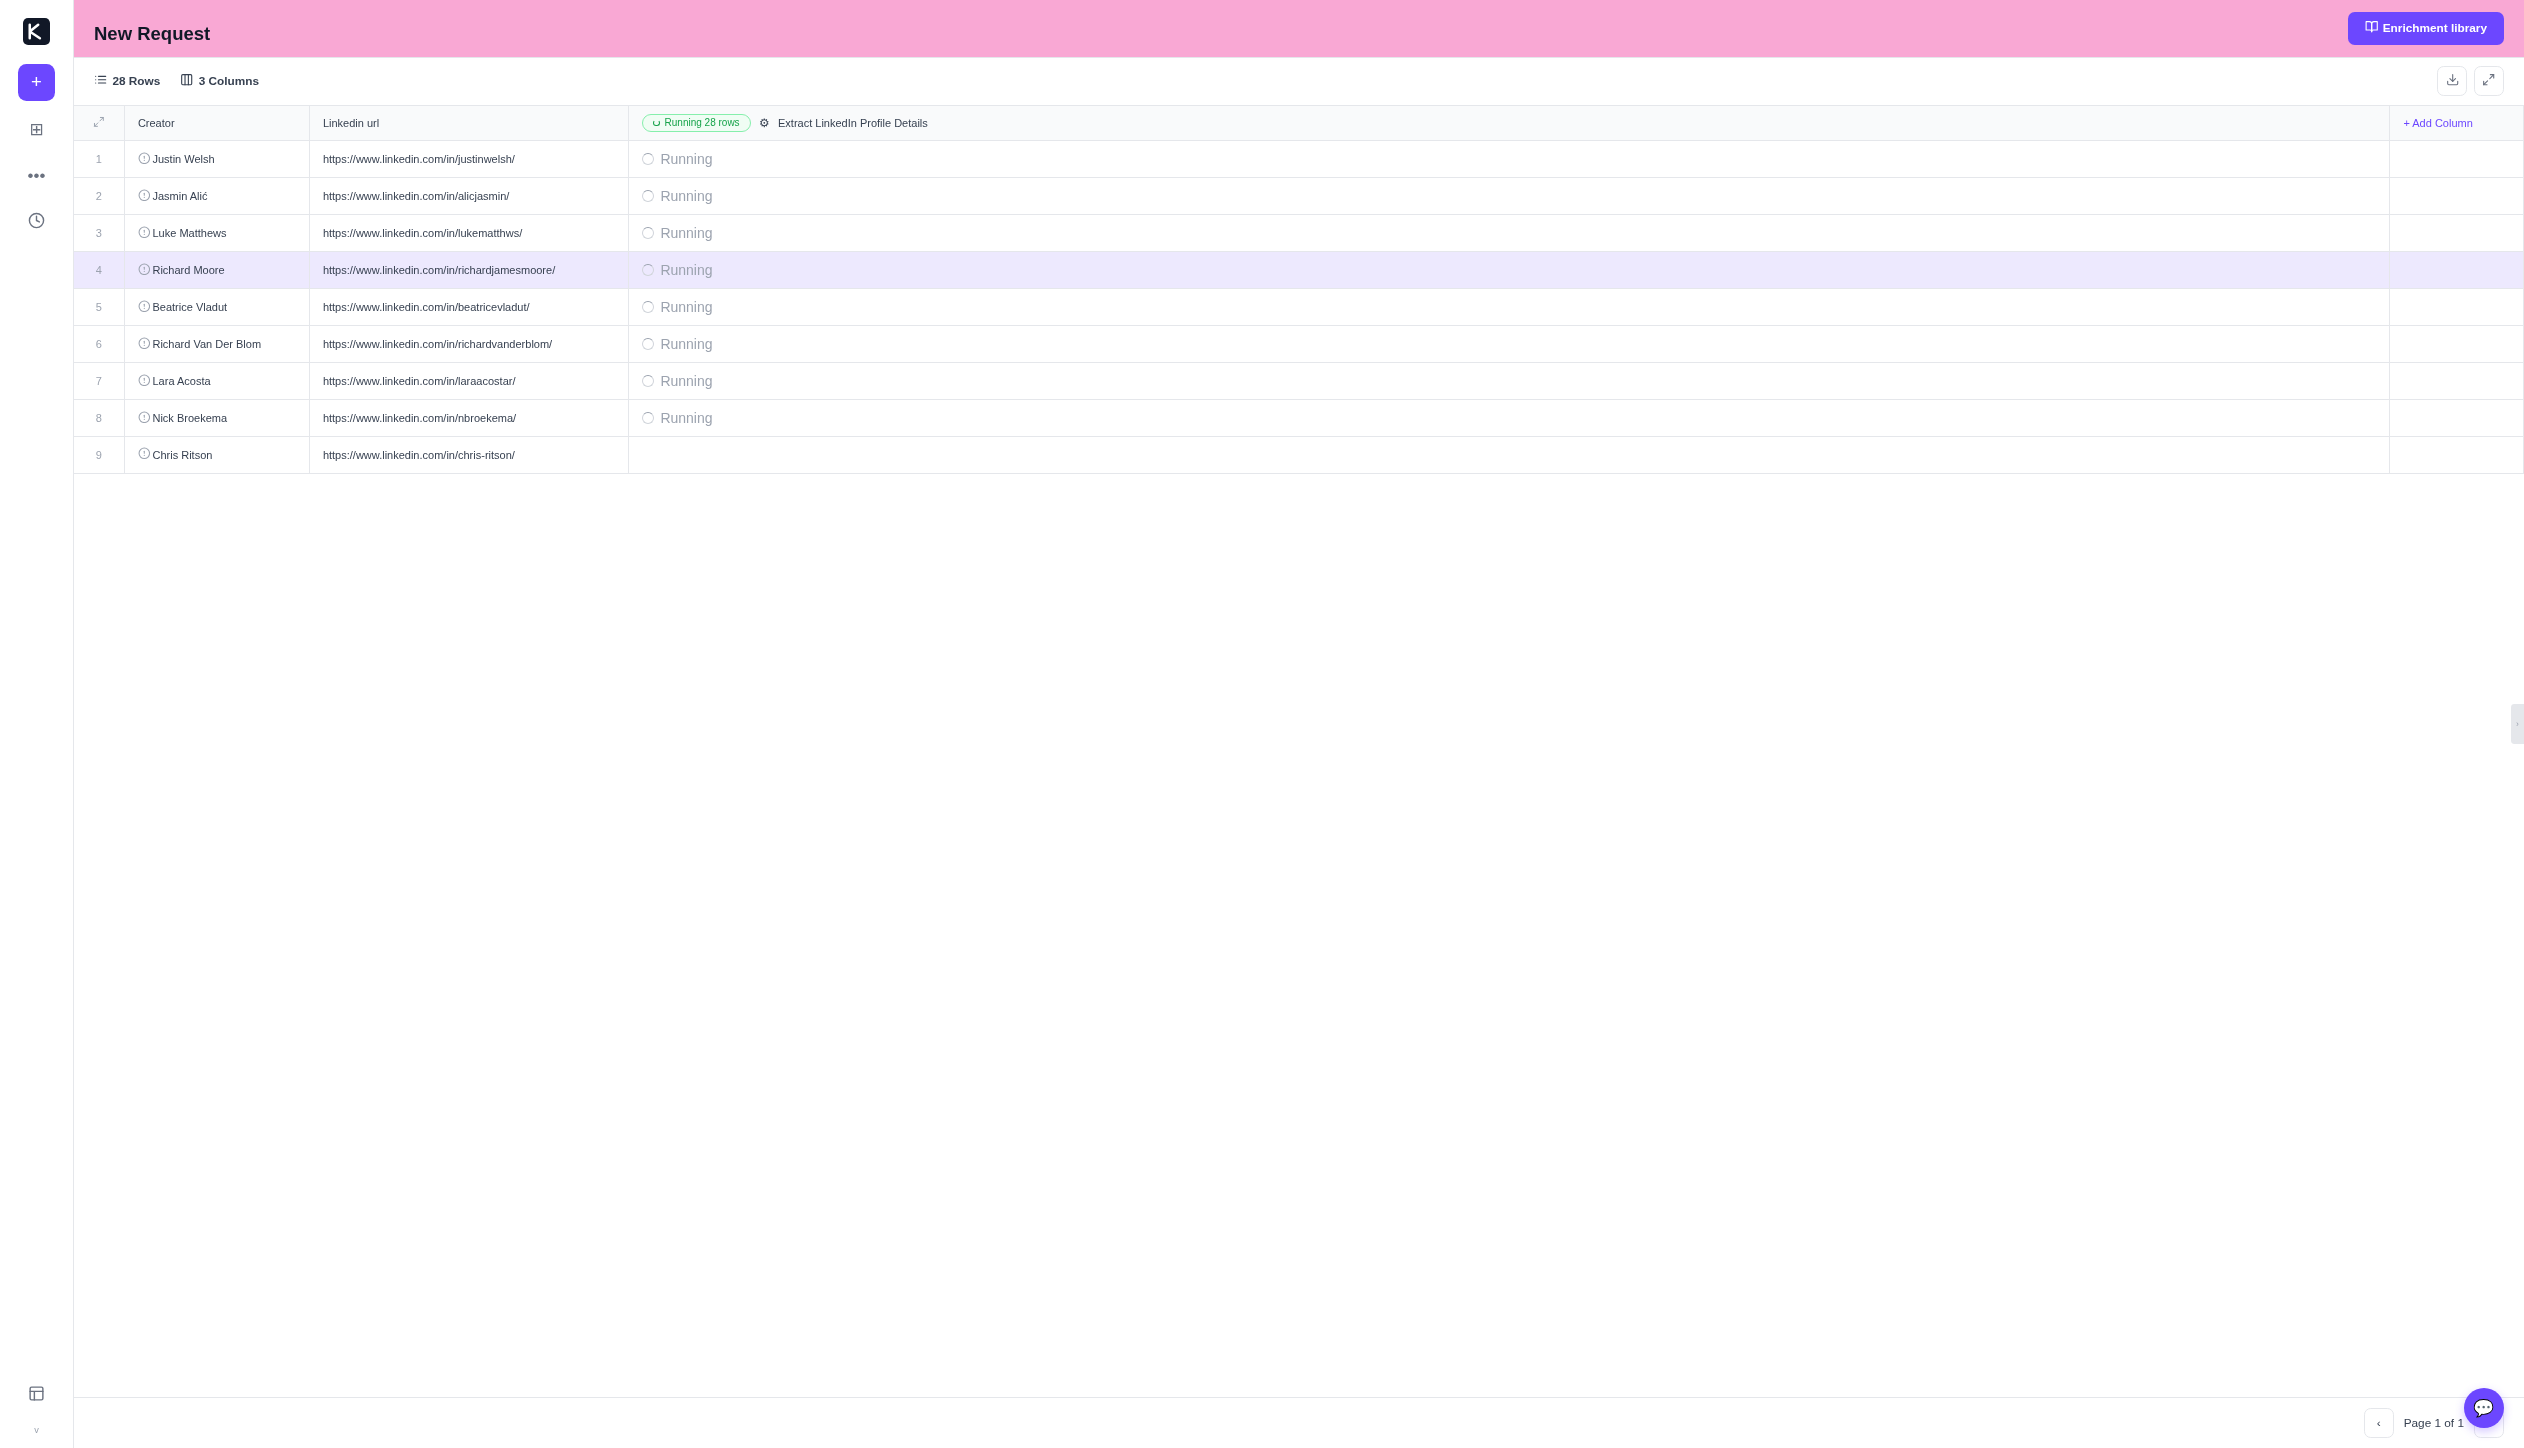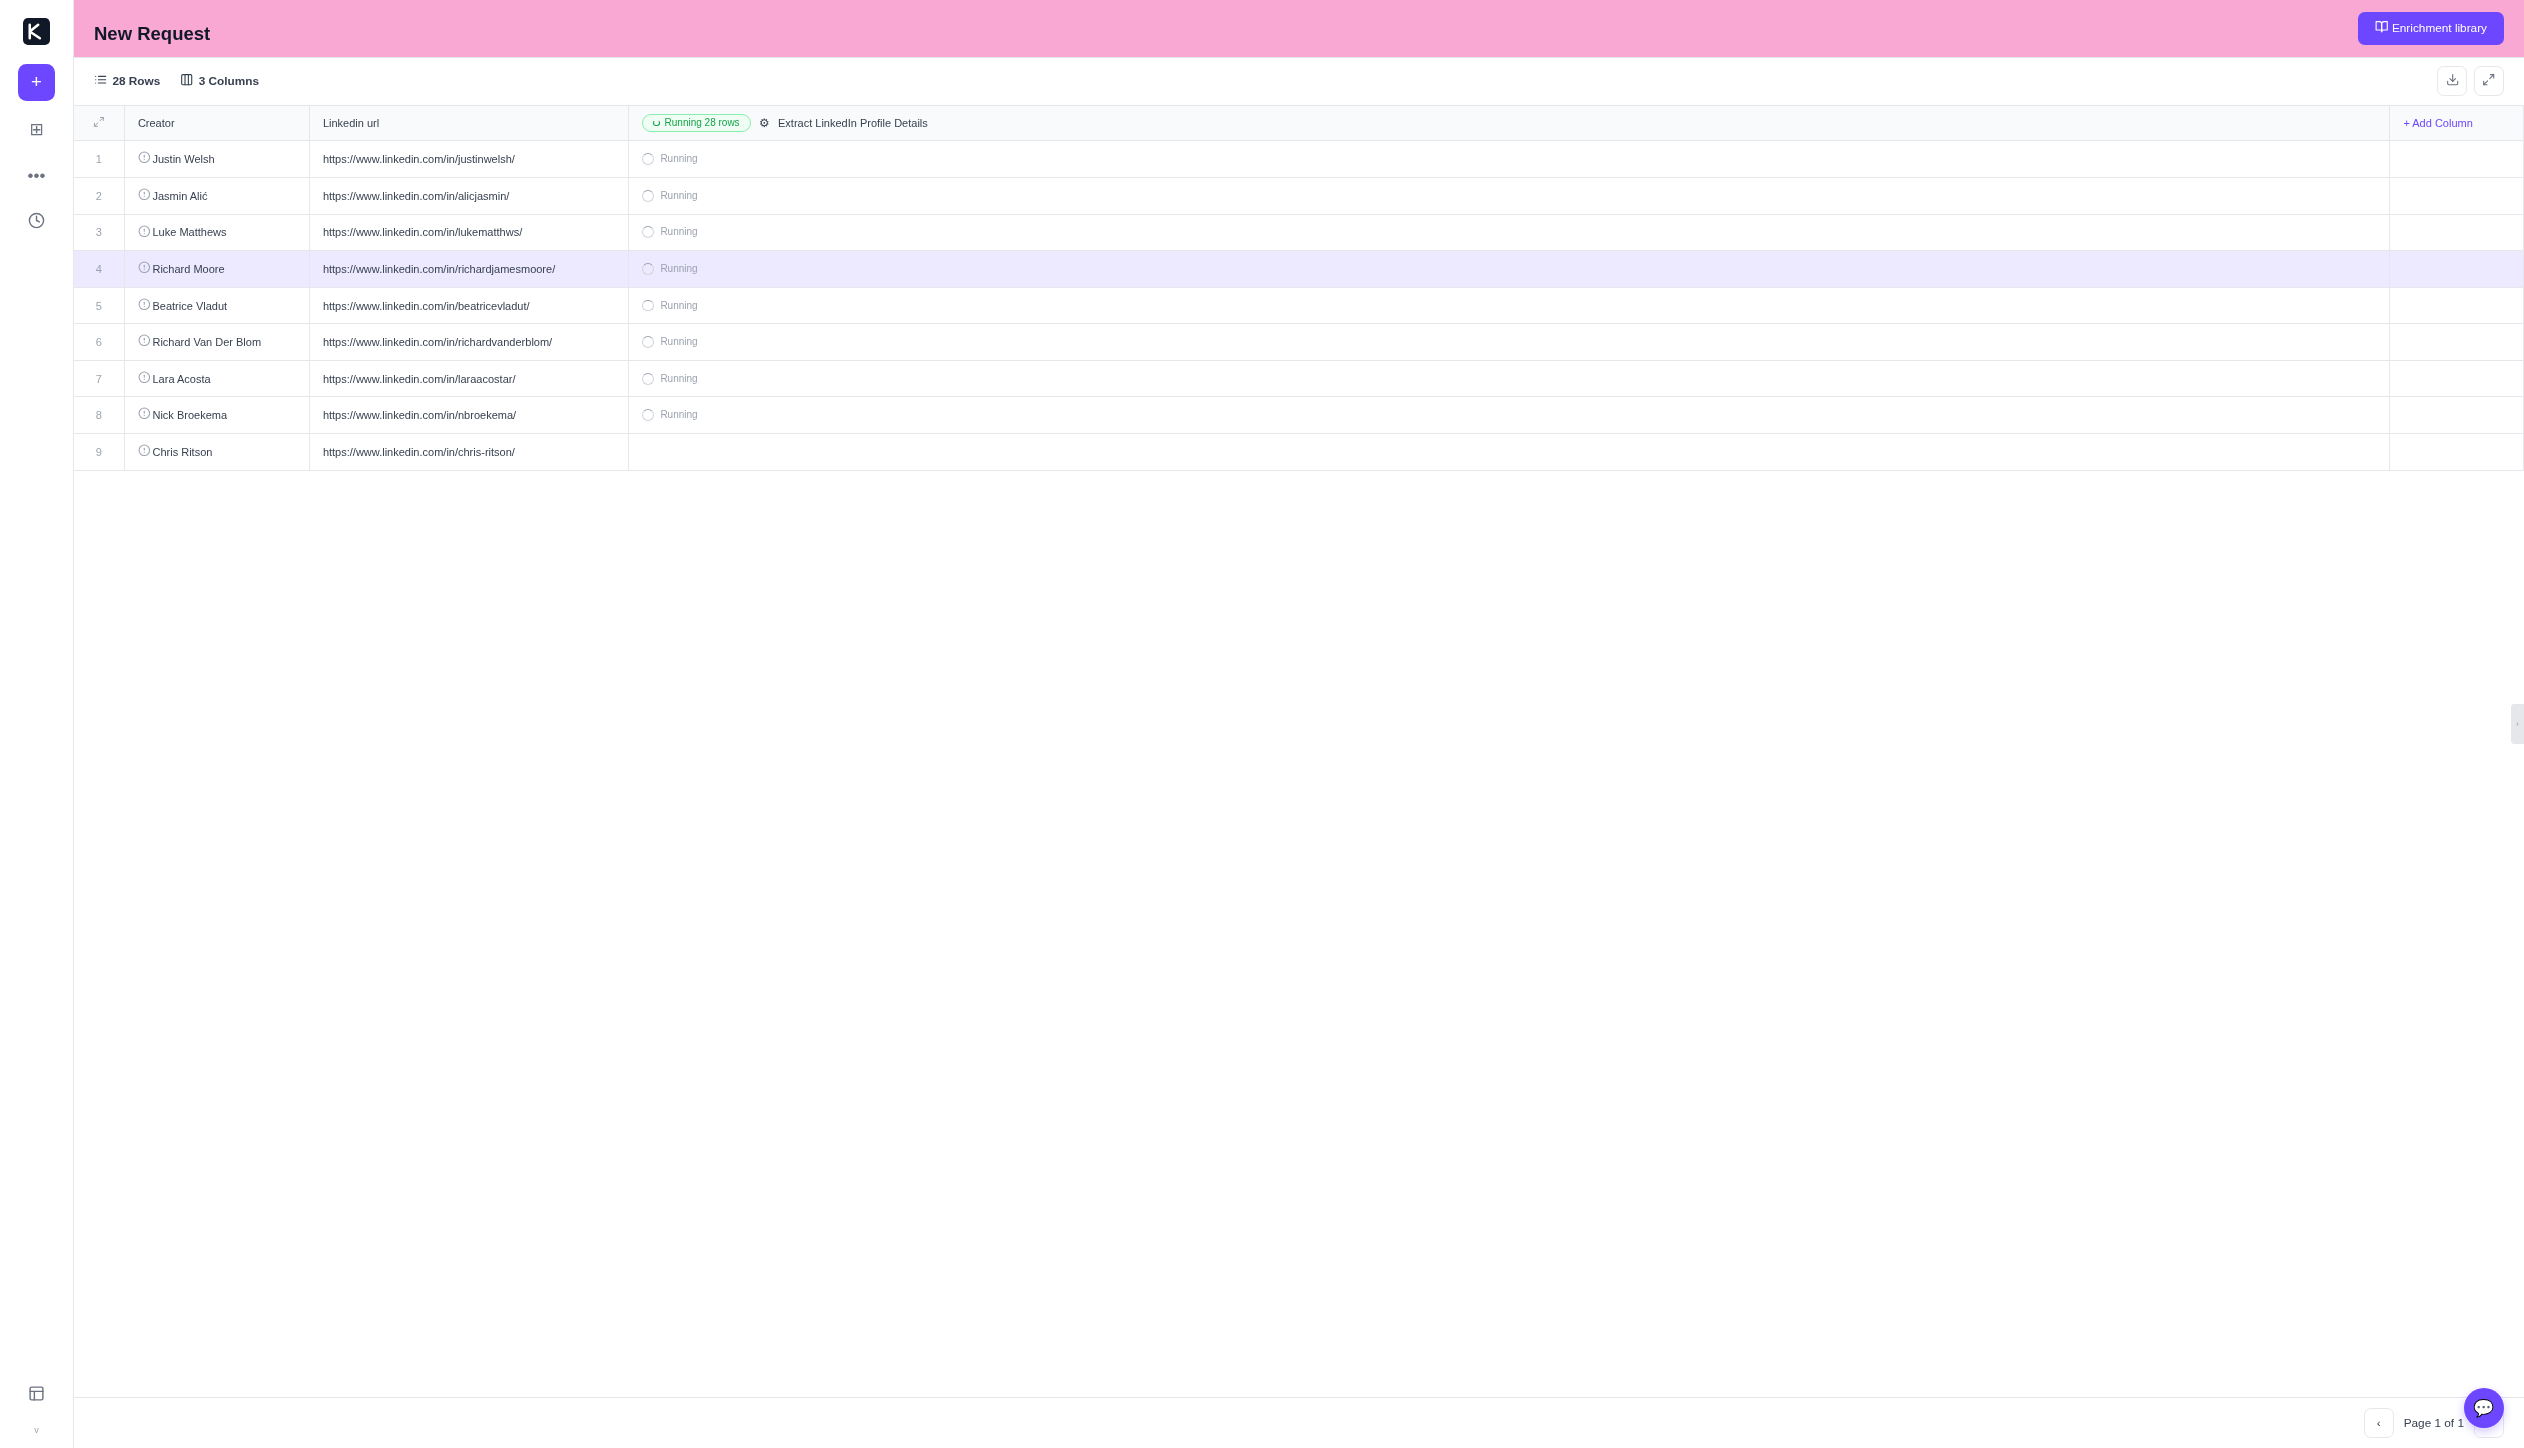--- a/index.html
+++ b/index.html
@@ -86,21 +86,21 @@
       color: #111827;
       flex: 1;
     }
     .enrichment-btn {
       background: #6c47ff;
       color: white;
       border: none;
       border-radius: 6.7px;
       padding: 8.4px 17px;
       font-size: 11.8px;
-      font-weight: 400;
+      font-weight: 700;
       cursor: pointer;
       display: flex;
       align-items: center;
       gap: 4px;
     }
 
     
     .subheader {
       display: flex;
       align-items: center;
@@ -226,23 +226,24 @@
     .creator-icon {
       color: #9ca3af;
       font-size: 12.6px;
     }
     .linkedin-url {
       color: #374151;
       font-size: 11px;
     }
     .running-cell {
       display: flex;
+      align-items: center;
       gap: 6.7px;
       color: #9ca3af;
-      font-size: 10px;
+      font-size: 14px;
     }
     .spinner {
       width: 11.8px;
       height: 11.8px;
       border-radius: 50%;
       border: 1.7px solid #d1d5db;
       border-top-color: #9ca3af;
       animation: spin 1s linear infinite;
       flex-shrink: 0;
     }

